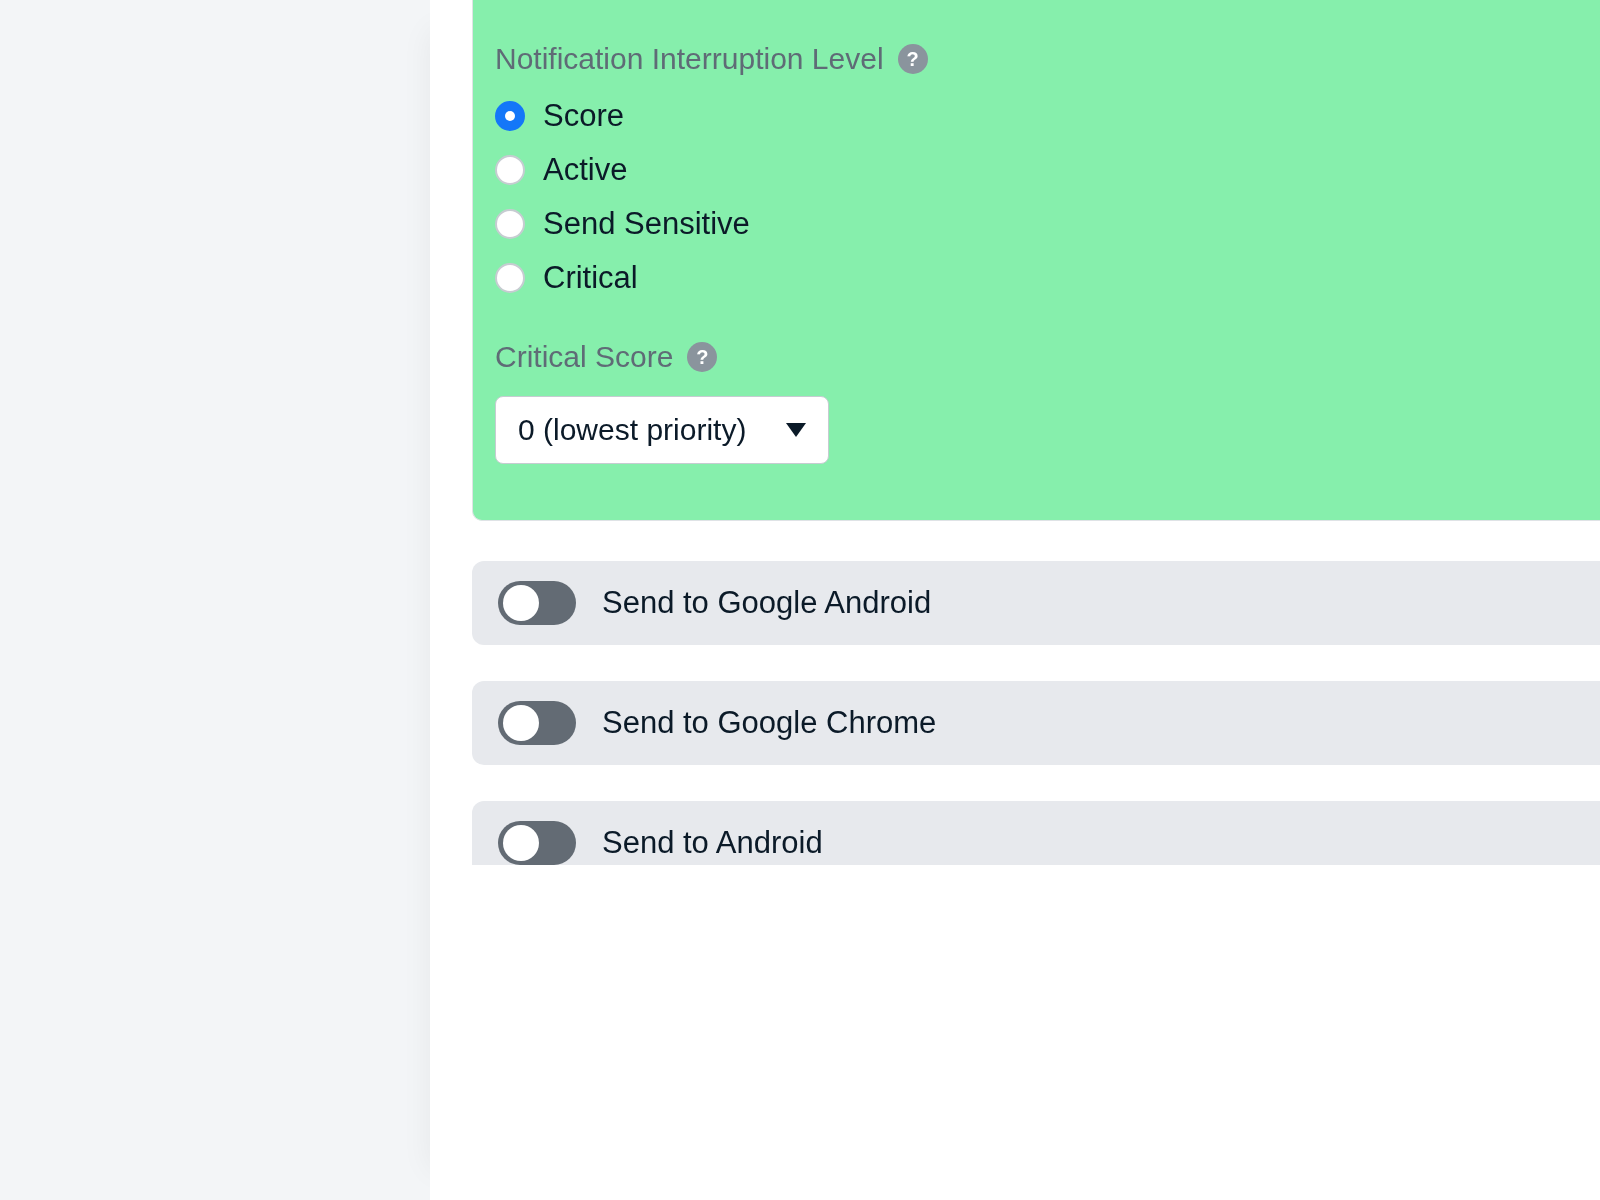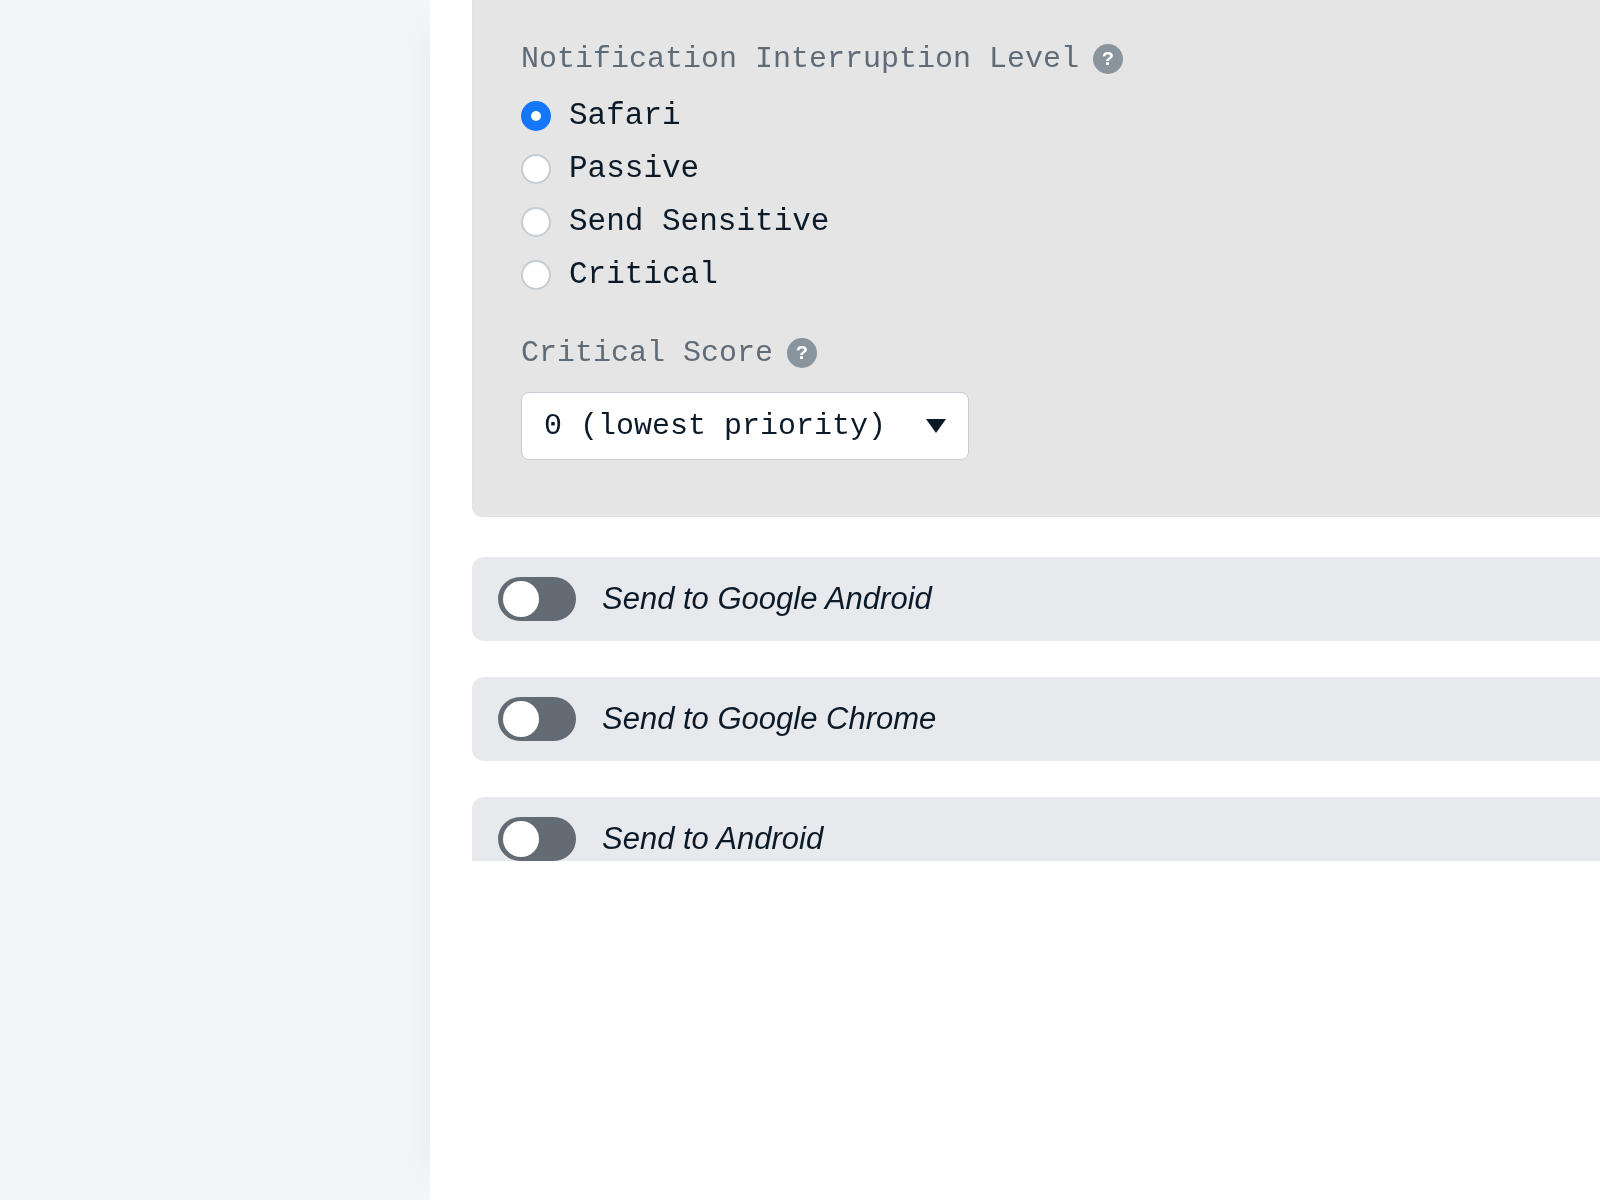--- a/index.html
+++ b/index.html
@@ -29,23 +29,22 @@
     box-shadow: -30px 0 30px -30px rgba(0,0,0,0.06);
     position: relative;
   }
   .card {
     border: 1px solid #dfe3e6;
     border-top: none;
     border-right: none;
     border-radius: 0 0 0 10px;
     margin-left: 42px;
     margin-right: 0;
-    padding: 42px 0 56px 48px;
-    background: #e5e5e5;
-    font-family: Liberation Mono, monospace;
+    padding: 42px 0 56px 22px;
+    background: #86efac;
   }
   .section-label {
     font-size: 30px;
     color: #5f6b76;
     font-weight: 400;
     display: flex;
     align-items: center;
     gap: 14px;
     margin-bottom: 22px;
   }
@@ -128,21 +127,20 @@
     gap: 36px;
   }
   .toggle-row {
     background: #e7e9ed;
     border-radius: 12px 0 0 12px;
     display: flex;
     align-items: center;
     gap: 26px;
     padding: 20px 0 20px 26px;
     min-height: 78px;
-    font-style: italic;
   }
   .toggle-row:last-child { min-height: 62px; padding-bottom: 0; border-radius: 12px 0 0 0; }
   .switch {
     width: 78px;
     height: 44px;
     border-radius: 22px;
     background: #636b74;
     position: relative;
     flex: 0 0 78px;
     cursor: pointer;
@@ -173,25 +171,25 @@
       <div class="section-label">
         <span>Notification Interruption Level</span>
         <span class="help-badge">?</span>
       </div>
 
       <div class="radio-group">
         <div class="radio-row">
           <span class="radio-outer selected">
               <span class="radio-inner"></span>
             </span>
-          <span class="radio-label">Safari</span>
+          <span class="radio-label">Score</span>
         </div>
         <div class="radio-row">
           <span class="radio-outer"></span>
-          <span class="radio-label">Passive</span>
+          <span class="radio-label">Active</span>
         </div>
         <div class="radio-row">
           <span class="radio-outer"></span>
           <span class="radio-label">Send Sensitive</span>
         </div>
         <div class="radio-row">
           <span class="radio-outer"></span>
           <span class="radio-label">Critical</span>
         </div>
       </div>

